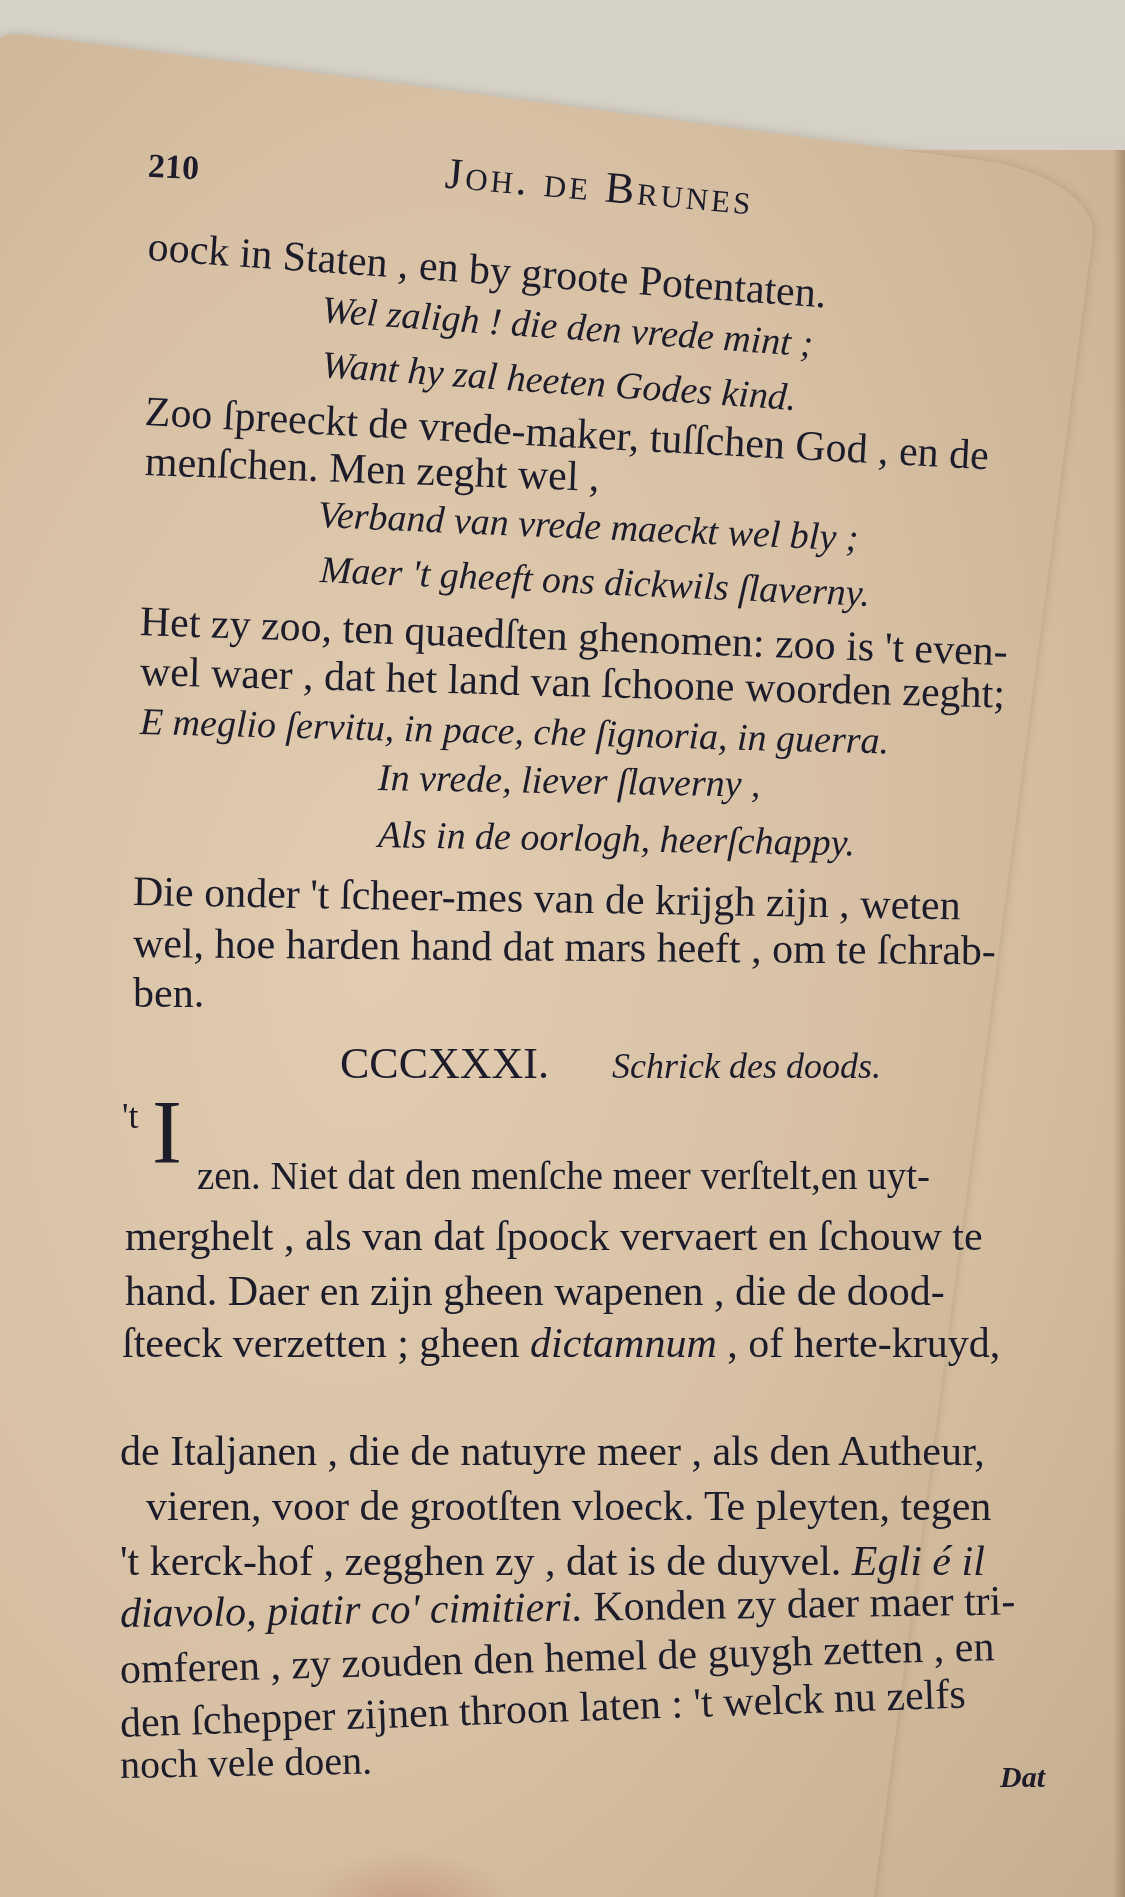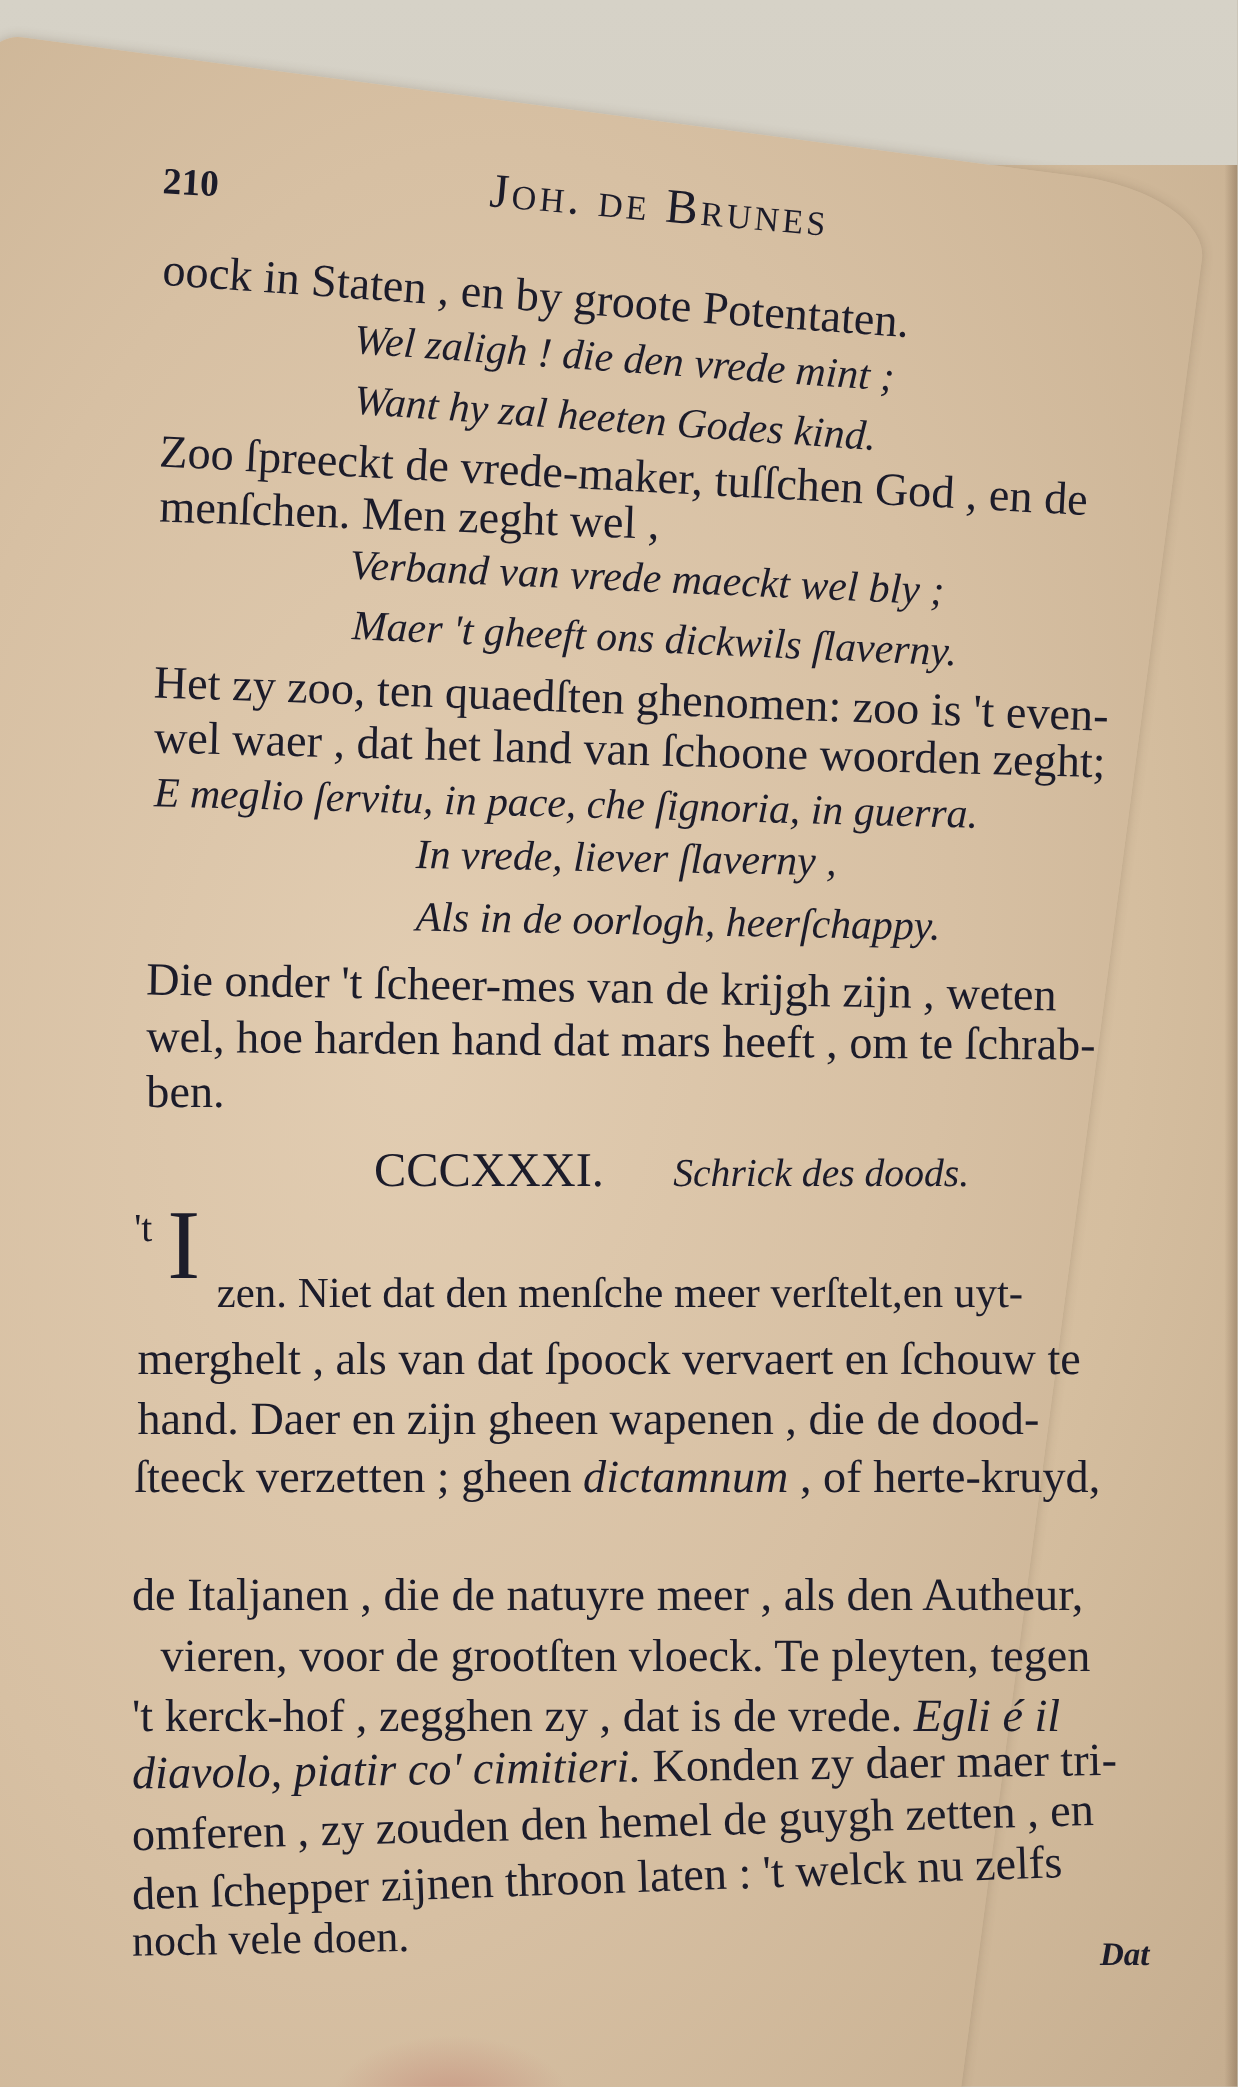--- a/index.html
+++ b/index.html
@@ -85,21 +85,21 @@
   <div class="line dropcap" style="left:152px; top:1088px;">I</div>
   <div class="line" style="left:197px; top:1156px; font-size:39px;">zen. Niet dat den menſche meer verſtelt,en uyt-</div>
   <div class="line" style="left:125px; top:1215px; font-size:42px;">merghelt , als van dat ſpoock vervaert en ſchouw te</div>
   <div class="line" style="left:125px; top:1270px; font-size:42px;">hand. Daer en zijn gheen wapenen , die de dood-</div>
   <div class="line" style="left:122px; top:1322px; font-size:42px;">
     <span>ſteeck verzetten ; gheen </span><span class="it">dictamnum</span><span> , of herte-kruyd,</span>
   </div>
   <div class="line" style="left:120px; top:1430px; font-size:42px;">de Italjanen , die de natuyre meer , als den Autheur,</div>
   <div class="line" style="left:120px; top:1485px; font-size:42px;margin-left:26px;">vieren, voor de grootſten vloeck. Te pleyten, tegen</div>
   <div class="line" style="left:120px; top:1540px; font-size:42px;">
-    <span>'t kerck-hof , zegghen zy , dat is de vrede. </span><span class="it">Egli é il</span>
+    <span>'t kerck-hof , zegghen zy , dat is de duyvel. </span><span class="it">Egli é il</span>
   </div>
   <div class="line" style="left:120px; top:1592px; font-size:42px; transform:rotate(-0.8deg); transform-origin:0 50%;">
     <span class="it">diavolo, piatir co' cimitieri.</span><span> Konden zy daer maer tri-</span>
   </div>
   <div class="line" style="left:120px; top:1648px; font-size:42px; transform:rotate(-1.5deg); transform-origin:0 50%;">omferen , zy zouden den hemel de guygh zetten , en</div>
   <div class="line" style="left:120px; top:1702px; font-size:42px; transform:rotate(-2deg); transform-origin:0 50%;">den ſchepper zijnen throon laten : 't welck nu zelfs</div>
   <div class="line" style="left:120px; top:1745px; font-size:40px; transform:rotate(-1deg); transform-origin:0 50%;">noch vele doen.</div>
 
   <div class="line catch" style="left:1000px; top:1762px;">Dat</div>
 </div>

